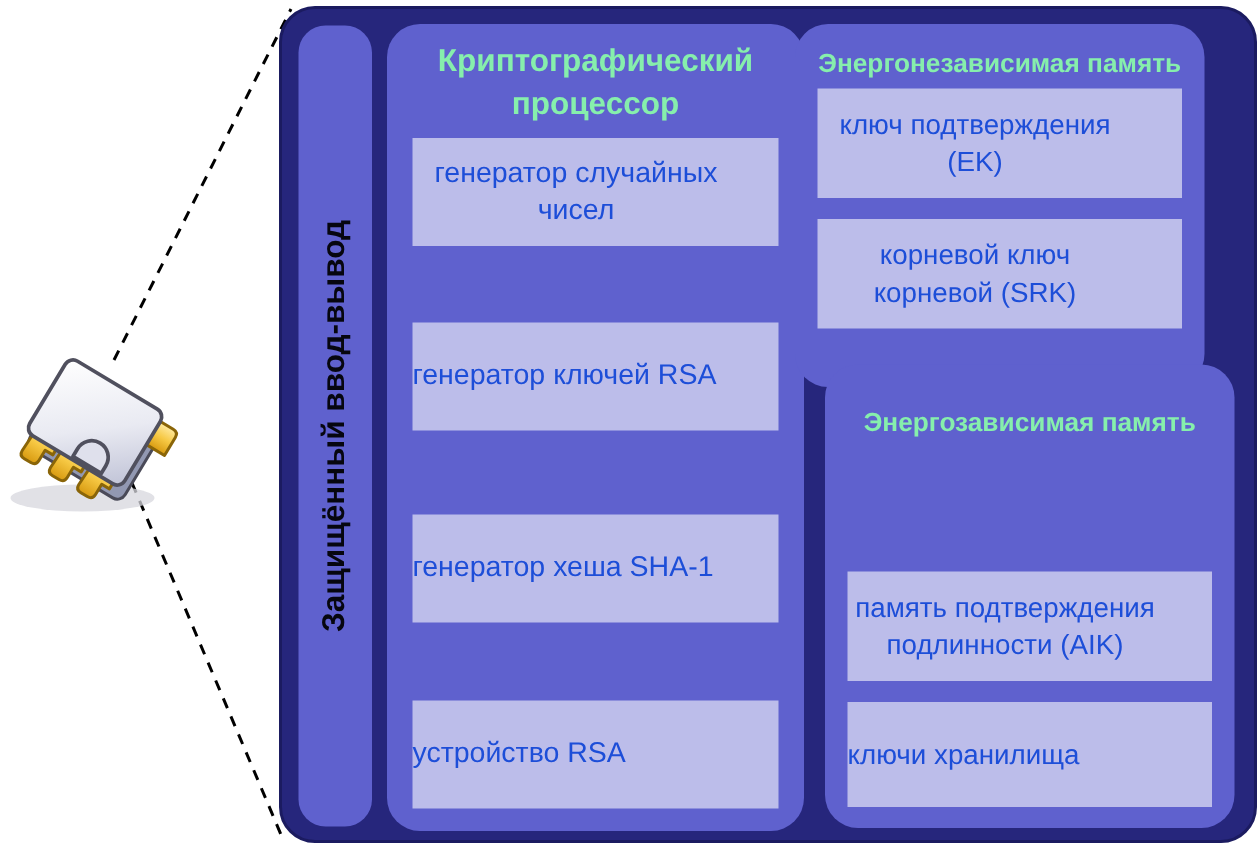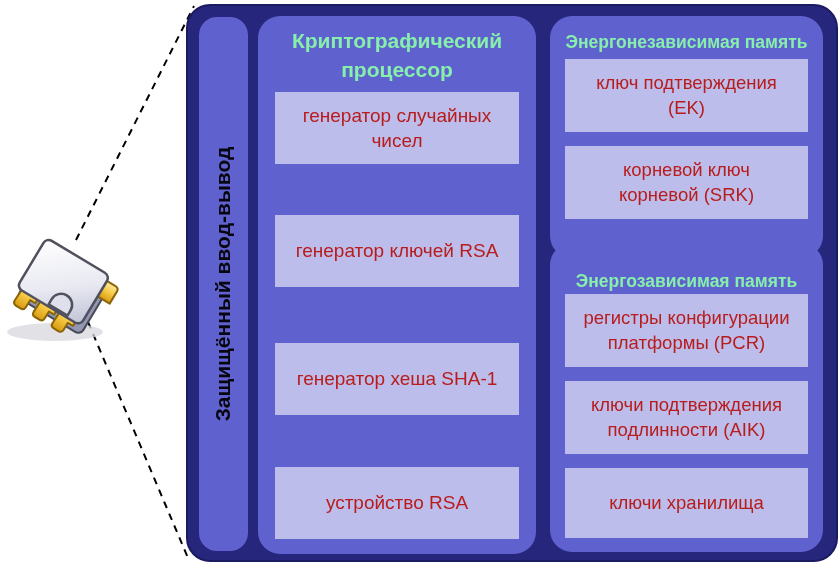--- a/index.html
+++ b/index.html
@@ -20,37 +20,37 @@
     display:flex;align-items:center;justify-content:center;
   }
   .vbar-label{
     transform:rotate(-90deg);white-space:nowrap;
     font-weight:bold;font-size:21px;color:#06060f;
   }
   .panel{
     position:absolute;background:#5F61CE;border-radius:22px;
   }
   .panel.crypto{left:70px;top:10px;width:278px;height:538px;}
-  .panel.nvm{left:362px;top:10px;width:273px;height:242px;}
+  .panel.nvm{left:342px;top:10px;width:273px;height:242px;}
   .panel.vm{left:362px;top:237px;width:273px;height:309px;}
 
   .panel-title{
     text-align:center;font-weight:bold;color:#86efac;
   }
   .crypto .panel-title{
     padding-top:10px;font-size:21px;line-height:1.4;
     margin:0 auto;max-width:240px;
   }
   .nvm .panel-title{padding-top:16px;font-size:17.5px;}
   .vm .panel-title{padding-top:28px;font-size:17.5px;}
 
   .ibox{
     position:absolute;background:#BCBDEA;
-    display:flex;align-items:center;justify-content:center;
-    text-align:center;color:#b91c1c;
+    display:flex;align-items:center;justify-content:flex-start;
+    text-align:center;color:#1d4ed8;
   }
   .ibox span{display:block;line-height:1.32;}
   .crypto .ibox{left:17px;width:244px;height:72px;font-size:19px;}
   .crypto .ibox span{max-width:218px;}
   .nvm .ibox, .vm .ibox{left:15px;width:243px;height:73px;font-size:18.5px;}
   .nvm .ibox span, .vm .ibox span{max-width:210px;}
 
   .crypto .b1{top:76px;}
   .crypto .b2{top:199px;}
   .crypto .b3{top:327px;}
@@ -129,25 +129,22 @@
       <div class="ibox b1">
         <span>ключ подтверждения (EK)</span>
       </div>
       <div class="ibox b2">
         <span>корневой ключ корневой (SRK)</span>
       </div>
     </div>
 
     <div class="panel vm">
       <div class="panel-title">Энергозависимая память</div>
-      <div class="ibox b1">
-        <span>регистры конфигурации платформы (PCR)</span>
-      </div>
       <div class="ibox b2">
-        <span>ключи подтверждения подлинности (AIK)</span>
+        <span>память подтверждения подлинности (AIK)</span>
       </div>
       <div class="ibox b3">
         <span>ключи хранилища</span>
       </div>
     </div>
 
   </div>
 </div>
 
 </body></html>

